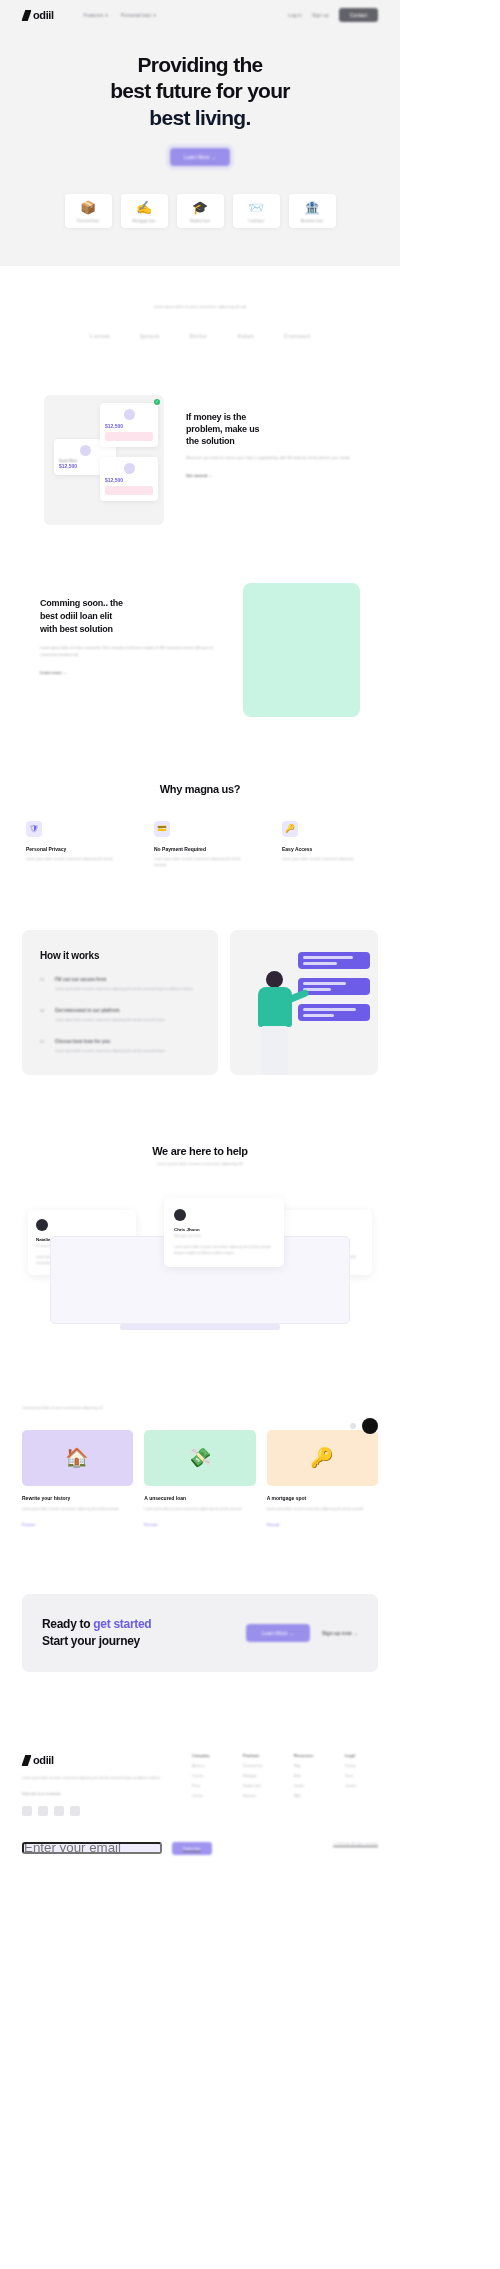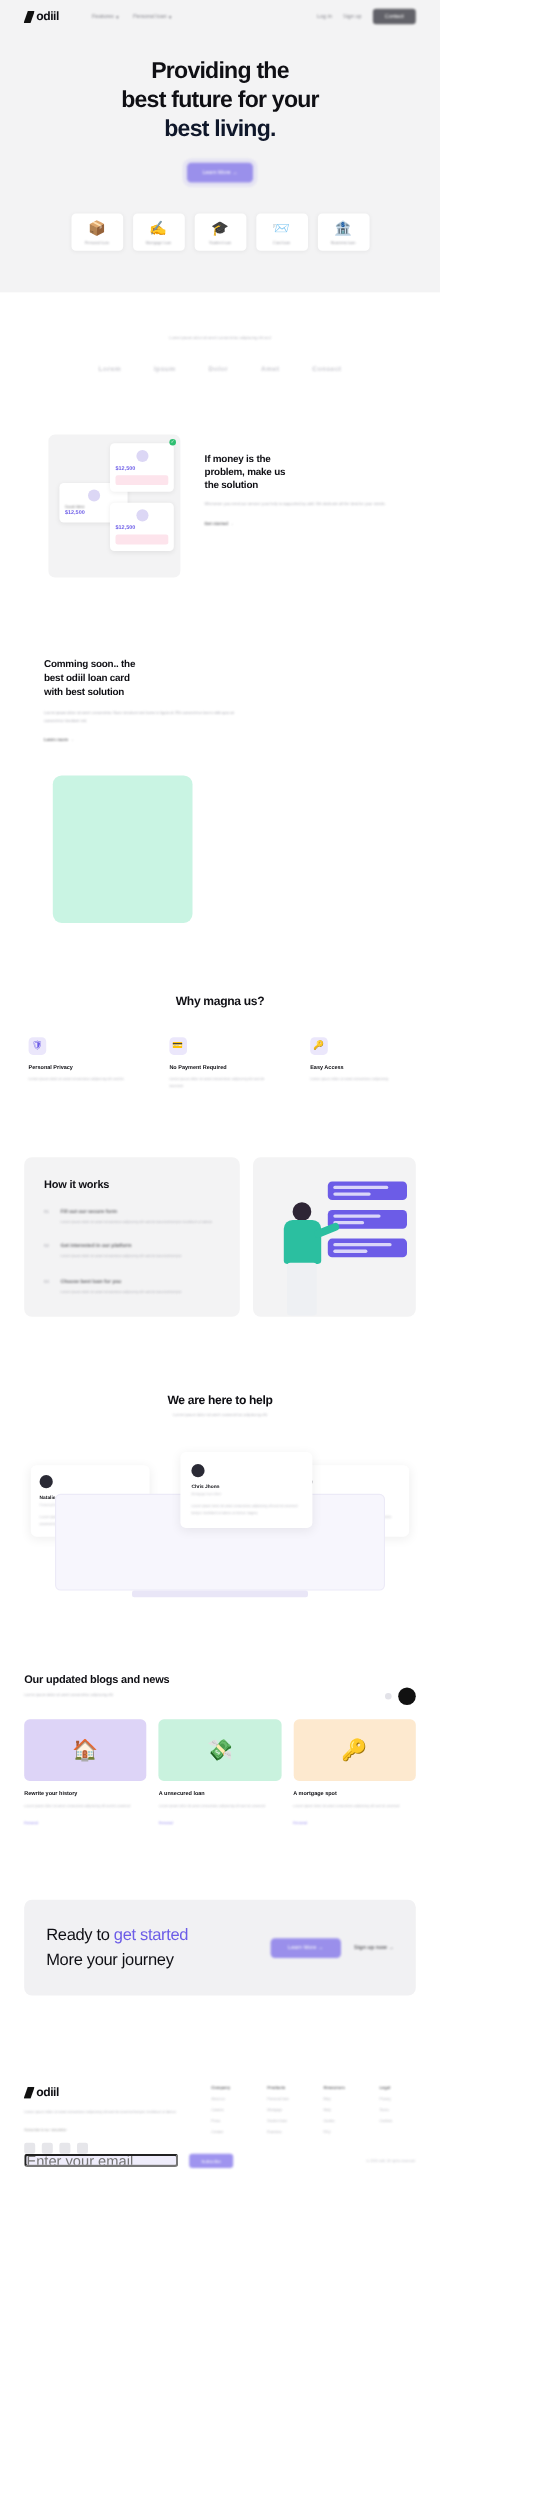--- a/index.html
+++ b/index.html
@@ -85,21 +85,21 @@
   .amt { color:#6c5ce7; font-weight:800; font-size:5px; }
   .pink-bar { height:9px; background:#fde4ec; border-radius:2px; margin-top:3px; }
   .check { position:absolute; width:6px; height:6px; border-radius:50%; background:#2fbf71; color:#fff; font-size:4px; text-align:center; line-height:6px; }
 
   .sol-text { flex:1; padding-top:16px; }
   .sol-h { font-size:9px; font-weight:800; line-height:1.35; letter-spacing:-.2px; }
   .sol-p { font-size:3.6px; color:#7c7c88; margin-top:8px; line-height:1.9; }
   .link-arrow { font-size:4px; font-weight:700; margin-top:11px; display:inline-block; }
 
   
-  .coming { display:flex; padding:50px 40px 0; gap:18px; align-items:flex-start;flex-direction:column; }
+  .coming { display:flex; padding:50px 40px 0; gap:18px; align-items:flex-start; }
   .coming-text { width:190px; padding-top:22px; }
   .coming-h { font-size:9px; font-weight:800; line-height:1.45; letter-spacing:-.2px; }
   .coming-p { font-size:3.5px; color:#7c7c88; margin-top:9px; line-height:2; }
   .cc-wrap { position:relative; width:135px; height:150px; }
   .cc-glow { position:absolute; inset:8px 0 8px 8px; background:#c9f4e3; border-radius:8px; }
   .cc {
     position:absolute; left:20px; top:0; width:108px; height:148px;
     background:#0b0b10; border-radius:9px; color:#fff;
     padding:10px 9px; box-shadow:0 6px 18px rgba(0,0,0,.3);
   }
@@ -177,39 +177,39 @@
   .blog-img { height:56px; border-radius:5px; display:flex; align-items:center; justify-content:center; font-size:19px; }
   .blog-t { font-size:5px; font-weight:800; margin-top:9px; }
   .blog-p { font-size:3.1px; color:#8b8b96; margin-top:5px; line-height:1.95; }
   .tag { display:inline-block; font-size:3px; font-weight:700; color:#6c5ce7; margin-top:6px; }
 
   
   .cta {
     margin:64px 22px 0; background:#f1f1f3; border-radius:7px;
     padding:22px 20px; display:flex; align-items:center; gap:12px;
   }
-  .cta-h { flex:1; font-size:15px; font-weight:400; line-height:1.45; letter-spacing:-.3px; }
+  .cta-h { flex:1; font-size:12px; font-weight:700; line-height:1.45; letter-spacing:-.3px; }
   .cta-h .accent { color:#6c5ce7; }
   .cta-actions { display:flex; align-items:center; gap:12px; }
   .btn-cta { background:#6c5ce7; color:#fff; border:none; font-size:5px; padding:6px 16px; border-radius:4px; }
   .cta-link { font-size:5px; font-weight:700; }
 
   
   .footer { margin-top:56px; padding:26px 22px 18px; }
   .f-top { display:flex; gap:20px; }
   .f-brand { width:150px; }
   .f-desc { font-size:3.2px; color:#8b8b96; margin-top:9px; line-height:2; }
   .f-sub { font-size:3.2px; color:#666; margin-top:10px; }
   .f-socials { display:flex; gap:6px; margin-top:10px; }
   .f-soc { width:10px; height:10px; border-radius:2px; background:#e6e6ea; }
   .f-cols { flex:1; display:flex; gap:18px; }
   .f-col { flex:1; }
   .f-col-h { font-size:3.8px; font-weight:800; }
   .f-li { font-size:3.2px; color:#8b8b96; margin-top:6px; }
-  .f-bottom { display:flex; align-items:center; gap:10px; }
+  .f-bottom { margin-top:26px; display:flex; gap:10px;text-decoration:underline; }
   .f-input { flex:1; max-width:140px; height:12px; border-radius:3px; background:#efedfb; }
   .btn-sub { background:#6c5ce7; color:#fff; border:none; font-size:4px; padding:4px 11px; border-radius:3px; }
   .f-copy { margin-left:auto; font-size:3.2px; color:#9a9aa5; }
 </style>
 </head>
 <body>
 
 <div class="page">
 
   <section class="hero">
@@ -313,21 +313,21 @@
         <span>Get started</span>
         <span>→</span>
       </span>
     </div>
   </section>
 
   <section class="coming">
     <div class="coming-text">
       <h3 class="coming-h">
         <span>Comming soon.. the</span><br>
-        <span>best odiil loan card</span><br>
+        <span>best odiil loan elit</span><br>
         <span>with best solution</span>
       </h3>
       <p class="coming-p blur-s">Lorem ipsum dolor sit amet consectetur. Nunc tincidunt nisl lorem in ligula id. Elit consectetur lorem nibh quis sit consectetur tincidunt nisl.</p>
       <span class="link-arrow blur-s">
         <span>Learn more</span>
         <span>→</span>
       </span>
     </div>
     <div class="cc-wrap">
       <div class="cc-glow"></div>
@@ -424,21 +424,20 @@
         <div class="ti-av"></div>
         <div class="ti-n">Robin Cue</div>
         <div class="ti-r blur-s">Business loan client</div>
         <div class="ti-p blur-s">Lorem ipsum dolor sit amet consectetur adipiscing elit sed do eiusmod tempor incididunt.</div>
       </div>
     </div>
   </section>
 
   <section class="blogs">
     <div class="blogs-head">
-      <h2 class="blogs-h">Our updated blogs and news</h2>
       <p class="blogs-sub blur-s">Lorem ipsum dolor sit amet consectetur adipiscing elit</p>
       <span class="dot-btn-sm"></span>
       <span class="dot-btn"></span>
     </div>
     <div class="blog-row">
       <article class="blog">
         <div class="blog-img" style="background:#ddd4f7">🏠</div>
         <div class="blog-t">Rewrite your history</div>
         <div class="blog-p blur-s">Lorem ipsum dolor sit amet consectetur adipiscing elit sed do eiusmod.</div>
         <span class="tag blur-s">Personal</span>
@@ -454,21 +453,21 @@
         <div class="blog-t">A mortgage spot</div>
         <div class="blog-p blur-s">Lorem ipsum dolor sit amet consectetur adipiscing elit sed do eiusmod.</div>
         <span class="tag blur-s">Personal</span>
       </article>
     </div>
   </section>
 
   <section class="cta">
     <h2 class="cta-h">
       <span>Ready to </span><span class="accent">get started</span><br>
-      <span>More your journey</span>
+      <span>Start your journey</span>
     </h2>
     <div class="cta-actions">
       <button class="btn-cta blur-s">
         <span>Learn More</span>
         <span>→</span>
       </button>
       <span class="cta-link blur-s">
         <span>Sign up now</span>
         <span>→</span>
       </span>

